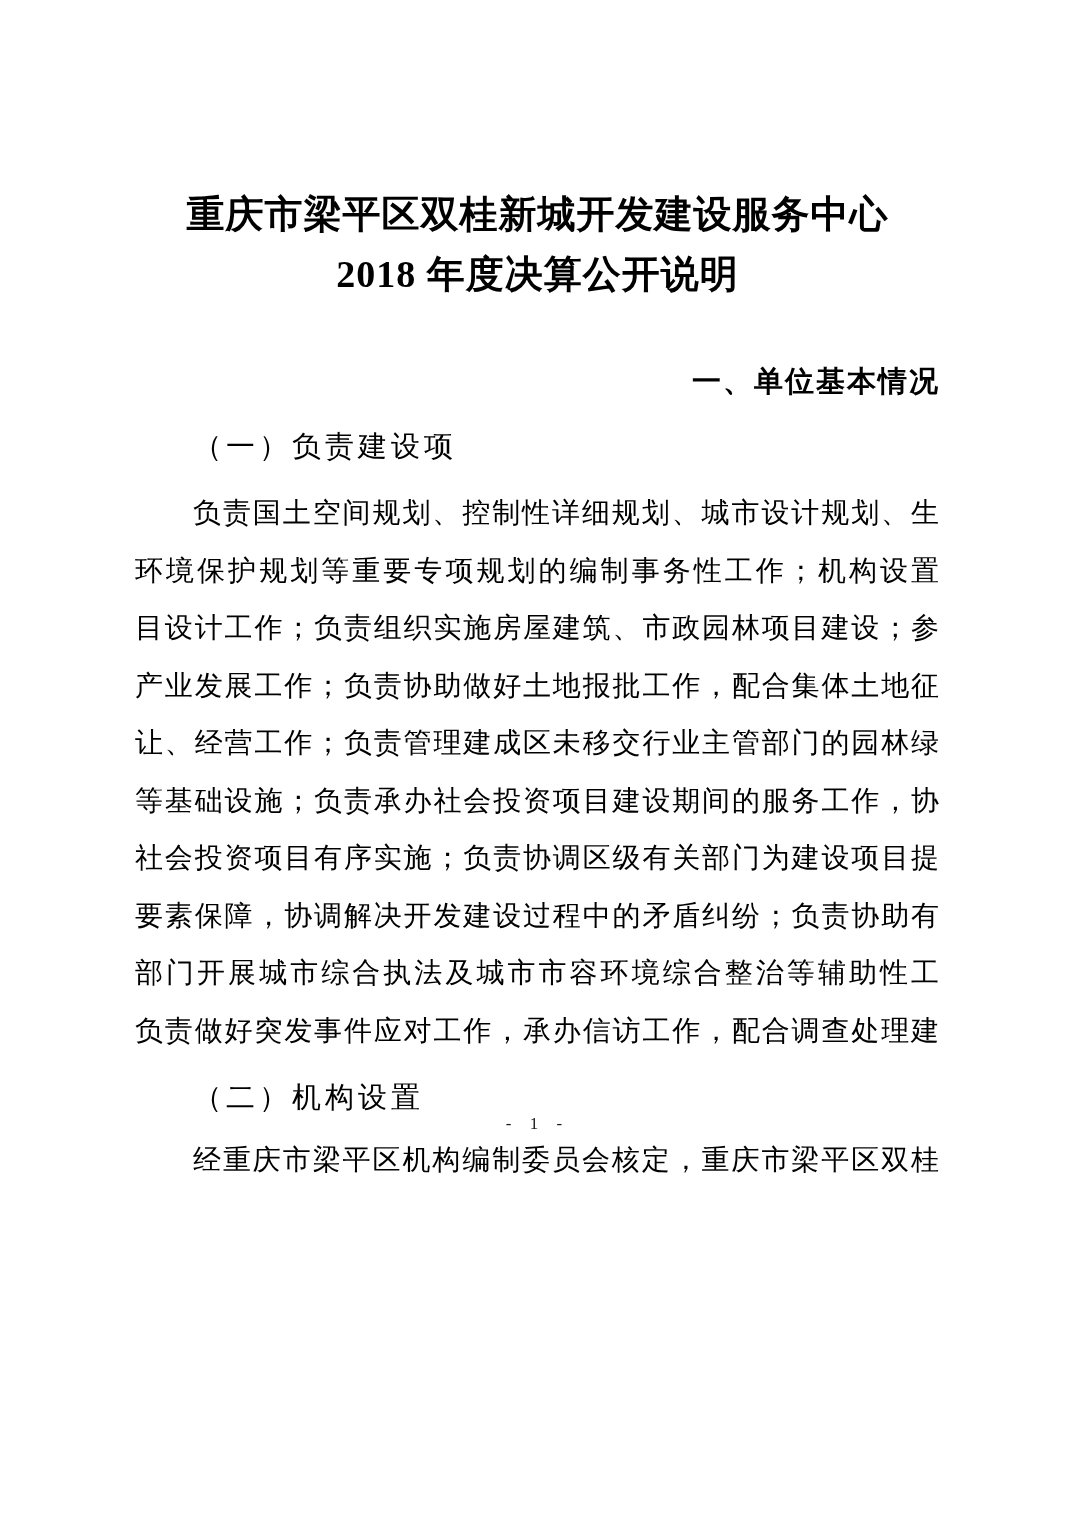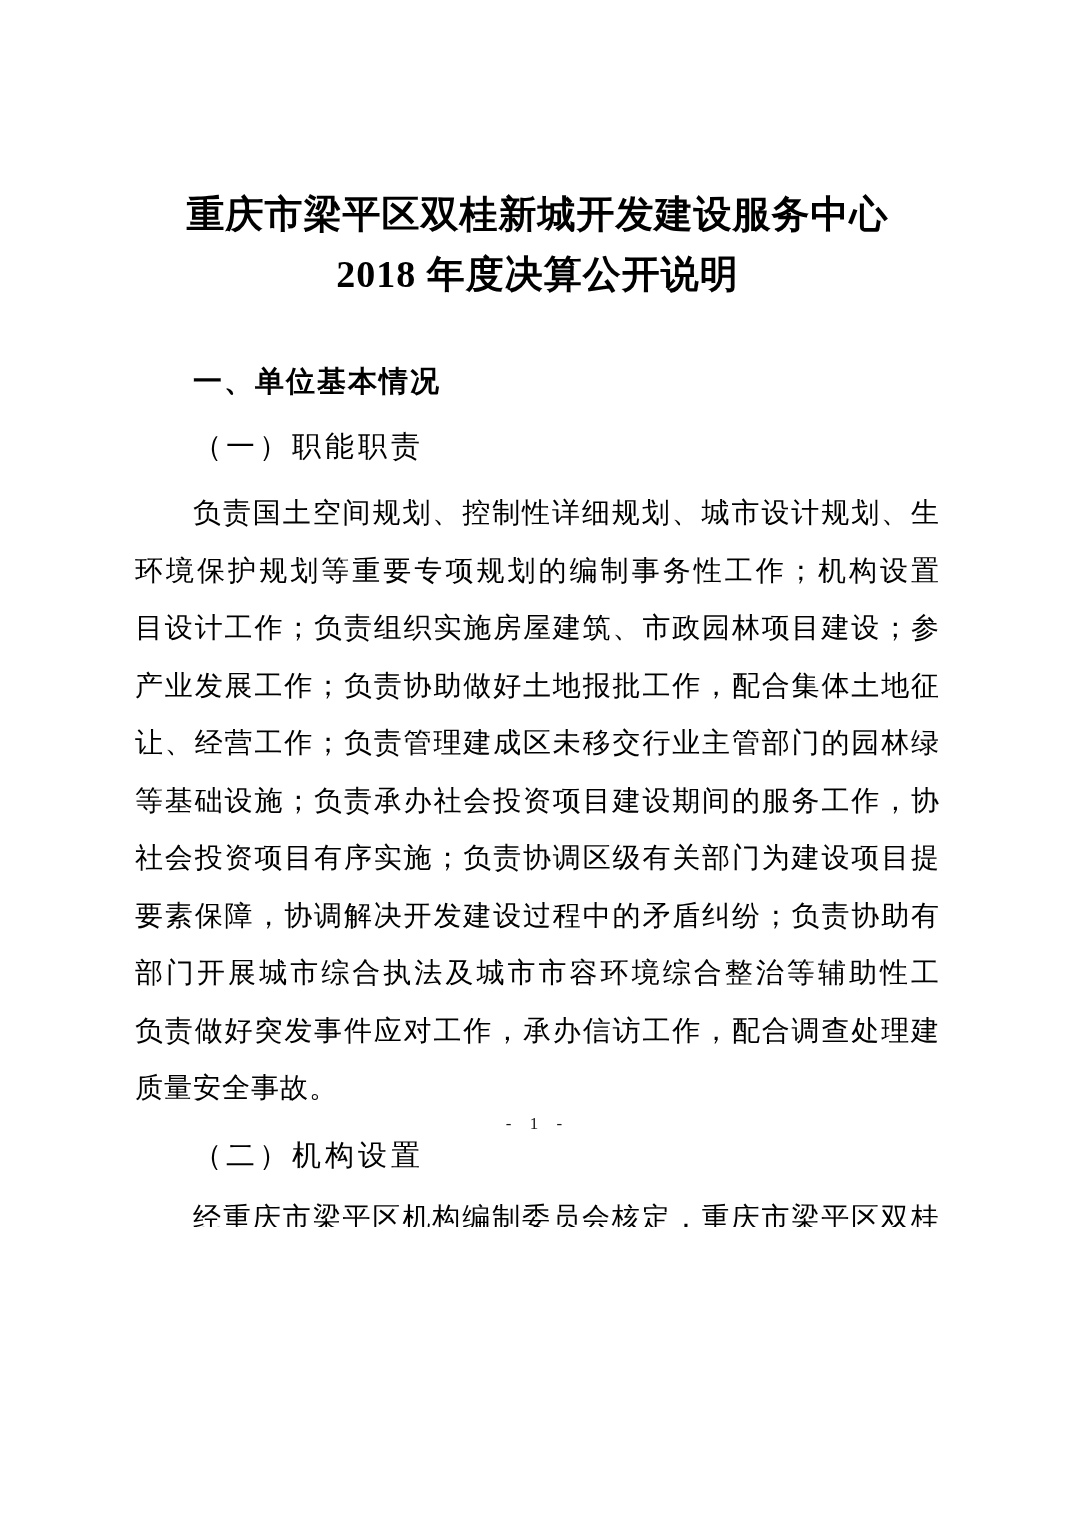--- a/index.html
+++ b/index.html
@@ -30,20 +30,21 @@
     letter-spacing: 1px;
   }
   .section-heading {
     margin-top: 56px;
     padding-left: 58px;
     font-family: "Liberation Sans", "DejaVu Sans", sans-serif;
     font-weight: bold;
     font-size: 29px;
     line-height: 42px;
     letter-spacing: 2px;
+    text-align: right;
   }
   .subsection-heading {
     margin-top: 16px;
     padding-left: 58px;
     font-size: 29px;
     line-height: 56px;
     letter-spacing: 4px;
   }
   .subsection-heading.second {
     margin-top: 10px;
@@ -88,34 +89,33 @@
 <div class="page">
   <div class="content">
 
     <div class="doc-title">
       <div>重庆市梁平区双桂新城开发建设服务中心</div>
       <div>2018 年度决算公开说明</div>
     </div>
 
     <div class="section-heading">一、单位基本情况</div>
 
-    <div class="subsection-heading">（一）职能职责</div>
+    <div class="subsection-heading">（一）负责建设项</div>
 
     <div class="para">
       <div class="line indent">负责国土空间规划、控制性详细规划、城市设计规划、生 态</div>
       <div class="line">环境保护规划等重要专项规划的编制事务性工作；机构设置</div>
       <div class="line">目设计工作；负责组织实施房屋建筑、市政园林项目建设；参与</div>
       <div class="line">产业发展工作；负责协助做好土地报批工作，配合集体土地征收、</div>
       <div class="line">让、经营工作；负责管理建成区未移交行业主管部门的园林绿化</div>
       <div class="line">等基础设施；负责承办社会投资项目建设期间的服务工作，协调</div>
       <div class="line">社会投资项目有序实施；负责协调区级有关部门为建设项目提供</div>
       <div class="line">要素保障，协调解决开发建设过程中的矛盾纠纷；负责协助有关</div>
       <div class="line">部门开展城市综合执法及城市市容环境综合整治等辅助性工作；</div>
       <div class="line">负责做好突发事件应对工作，承办信访工作，配合调查处理建设</div>
-      <div class="line last">质量安全事故。</div>
     </div>
 
     <div class="subsection-heading second">（二）机构设置</div>
 
     <div class="para second">
       <div class="line indent">经重庆市梁平区机构编制委员会核定，重庆市梁平区双桂新</div>
     </div>
 
   </div>
 

